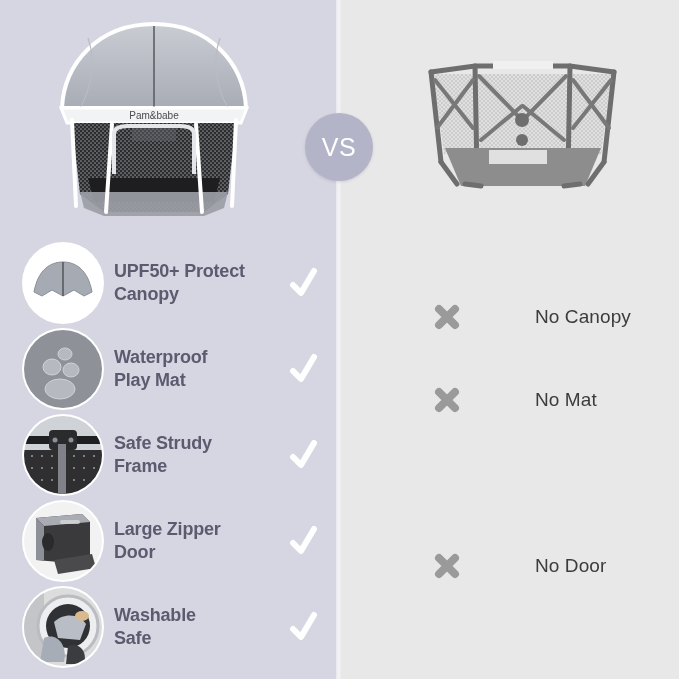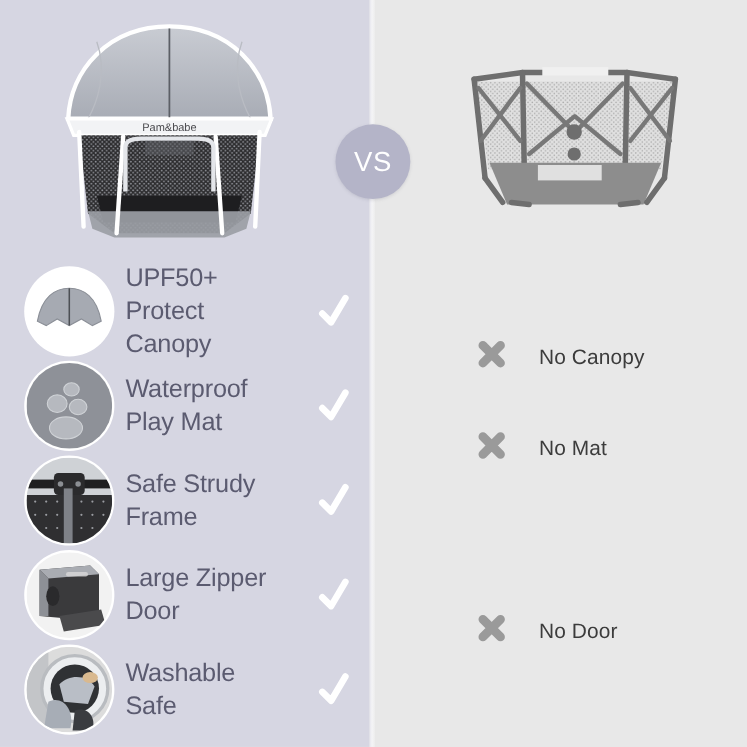--- a/index.html
+++ b/index.html
@@ -73,37 +73,38 @@
     flex: 0 0 auto;
     background: #ffffff;
     box-shadow: 0 0 0 2px #ffffff;
     position: relative;
   }
   .feat-thumb svg { display: block; width: 100%; height: 100%; }
   .feat-label {
     margin-left: 12px;
     width: 150px;
     color: #5b5b70;
-    font-size: 23px;
-    font-weight: normal;
+    font-size: 18px;
+    font-weight: bold;
     line-height: 1.30;
     letter-spacing: -0.2px;
   }
   .feat-check {
     position: absolute;
     right: -4px;
     width: 30px; height: 34px;
   }
   
   .neg-row {
     position: absolute;
     left: 432px;
     height: 40px;
     display: flex;
-    align-items: flex-end;
+    align-items: center;
+    gap: 45px;
   }
   .neg-x { width: 30px; height: 30px; flex: 0 0 auto; }
   .neg-label {
     margin-left: 28px;
     color: #3c3c3c;
     font-size: 19px;
     font-weight: normal;
     letter-spacing: 0.1px;
     white-space: nowrap;
   }

